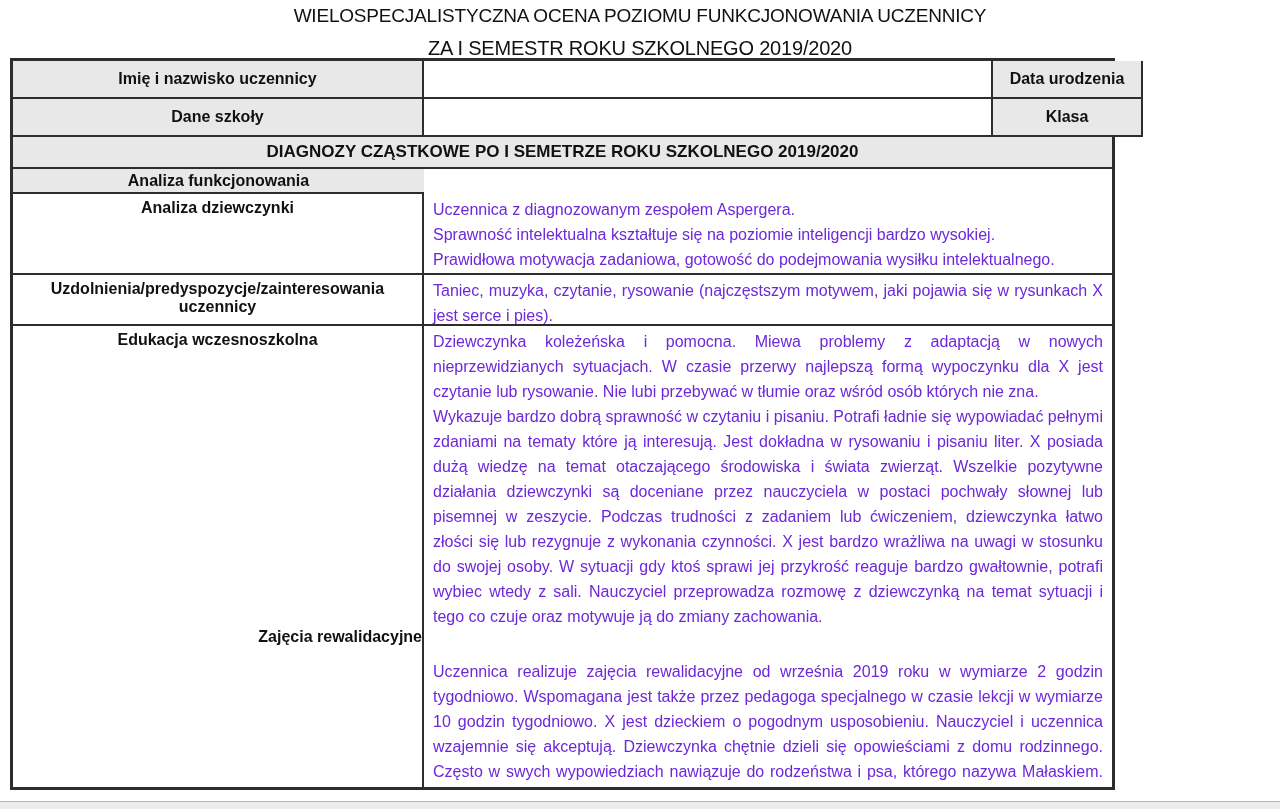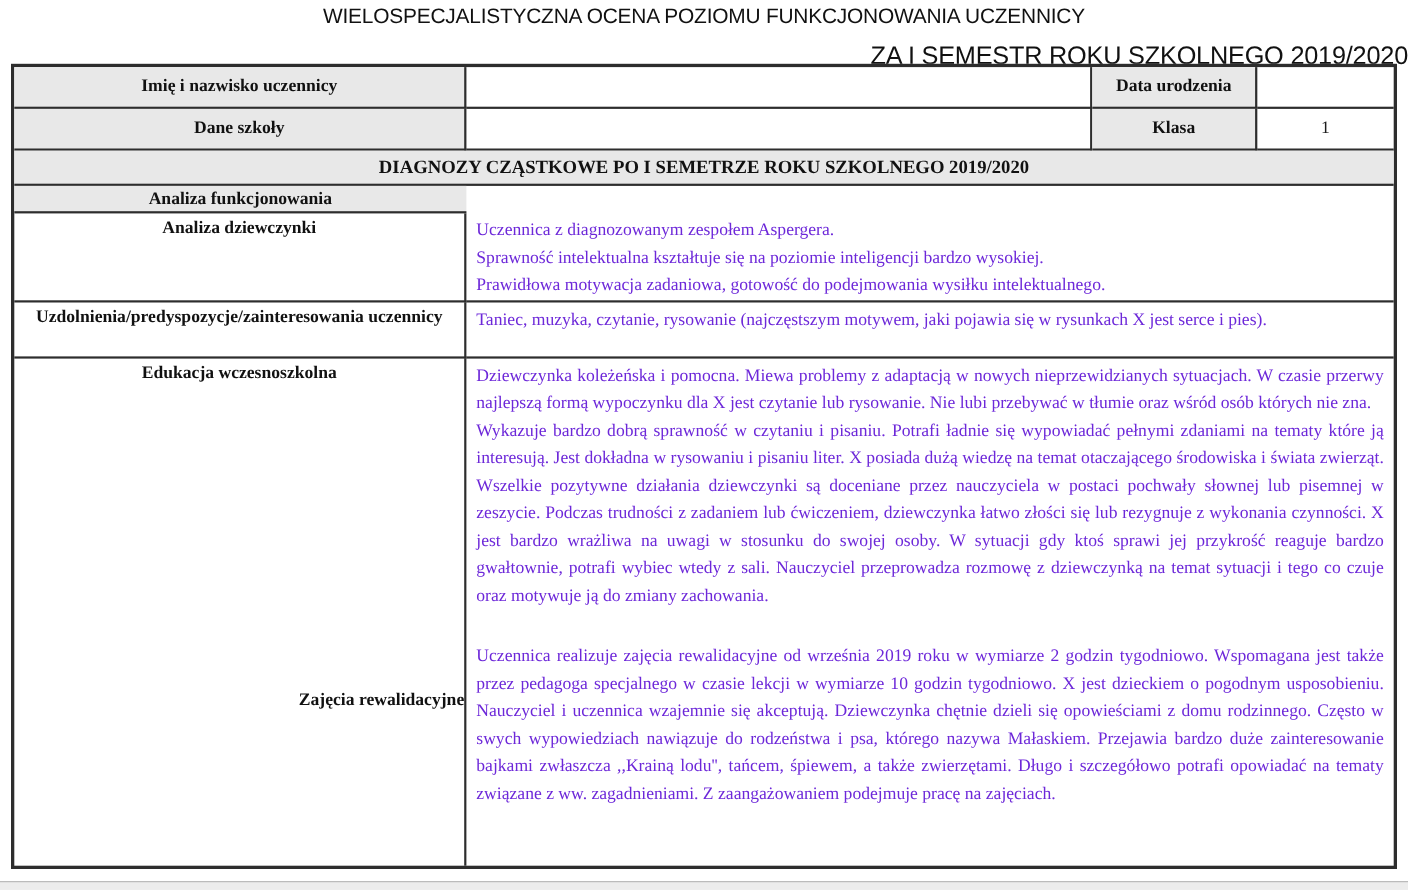--- a/index.html
+++ b/index.html
@@ -15,32 +15,30 @@
     text-align: center;
     font-weight: normal;
     color: #111;
   }
   .doc-title .t1 {
     font-size: 19px;
     letter-spacing: -0.2px;
     padding-top: 5px;
   }
   .doc-title .t2 {
-    font-size: 23px;
+    font-size: 20px;
     letter-spacing: -0.2px;
     padding-top: 10px;
-    text-align: right;
   }
   .doc-table {
     position: absolute;
     left: 10px; top: 58px;
-    width: 1260px;
+    width: 1105px;
     border: 3px solid #2d2d2d;
     background: #fff;
-    font-family: Liberation Serif, serif;
   }
   .trow { display: grid; }
   .trow.info   { grid-template-columns: 411px 569px 150px 1fr; height: 38px; }
   .trow.band   { grid-template-columns: 1fr; height: 32px; }
   .trow.header { grid-template-columns: 411px 1fr; height: 25px; }
   .trow.body1  { grid-template-columns: 411px 1fr; height: 81px; }
   .trow.body2  { grid-template-columns: 411px 1fr; height: 51px; }
   .trow.body3  { grid-template-columns: 411px 1fr; height: 461px; }
   .cell {
     border-right: 2px solid #2d2d2d;

